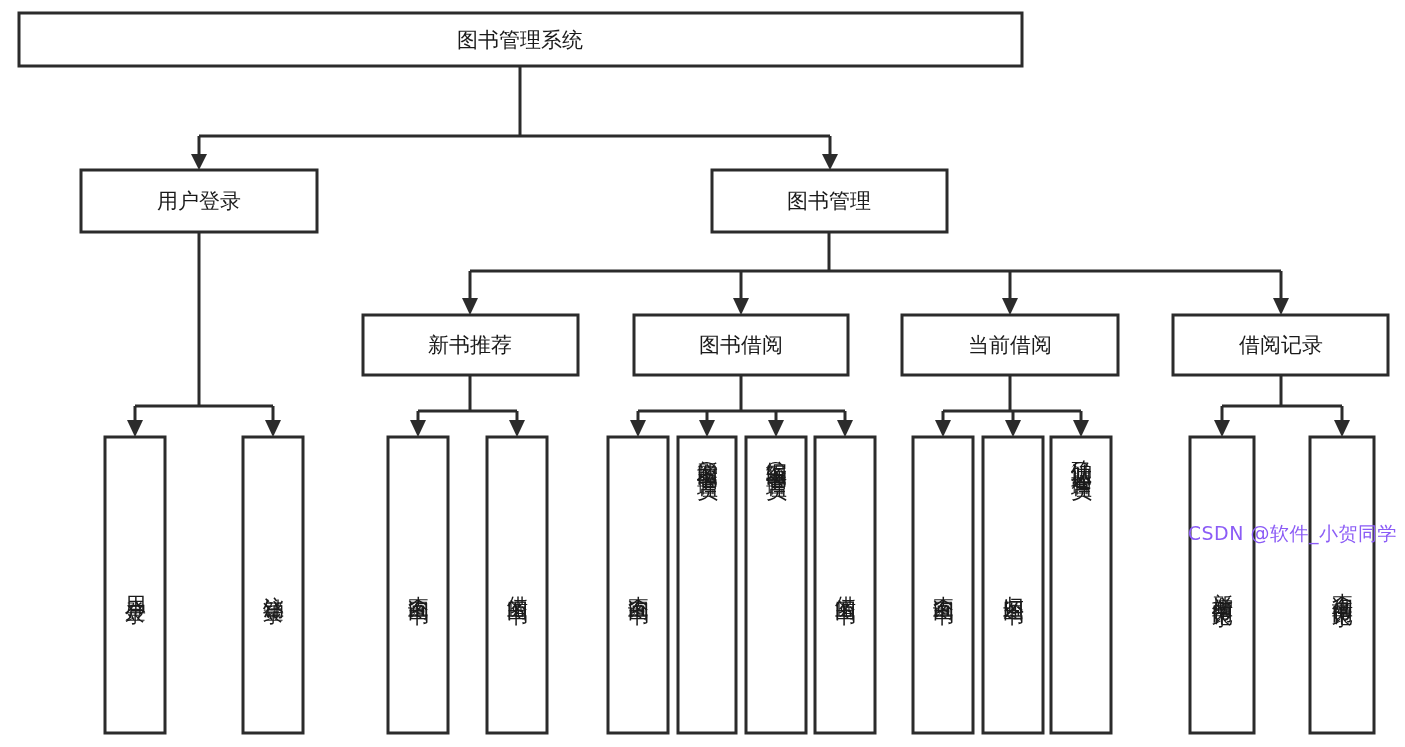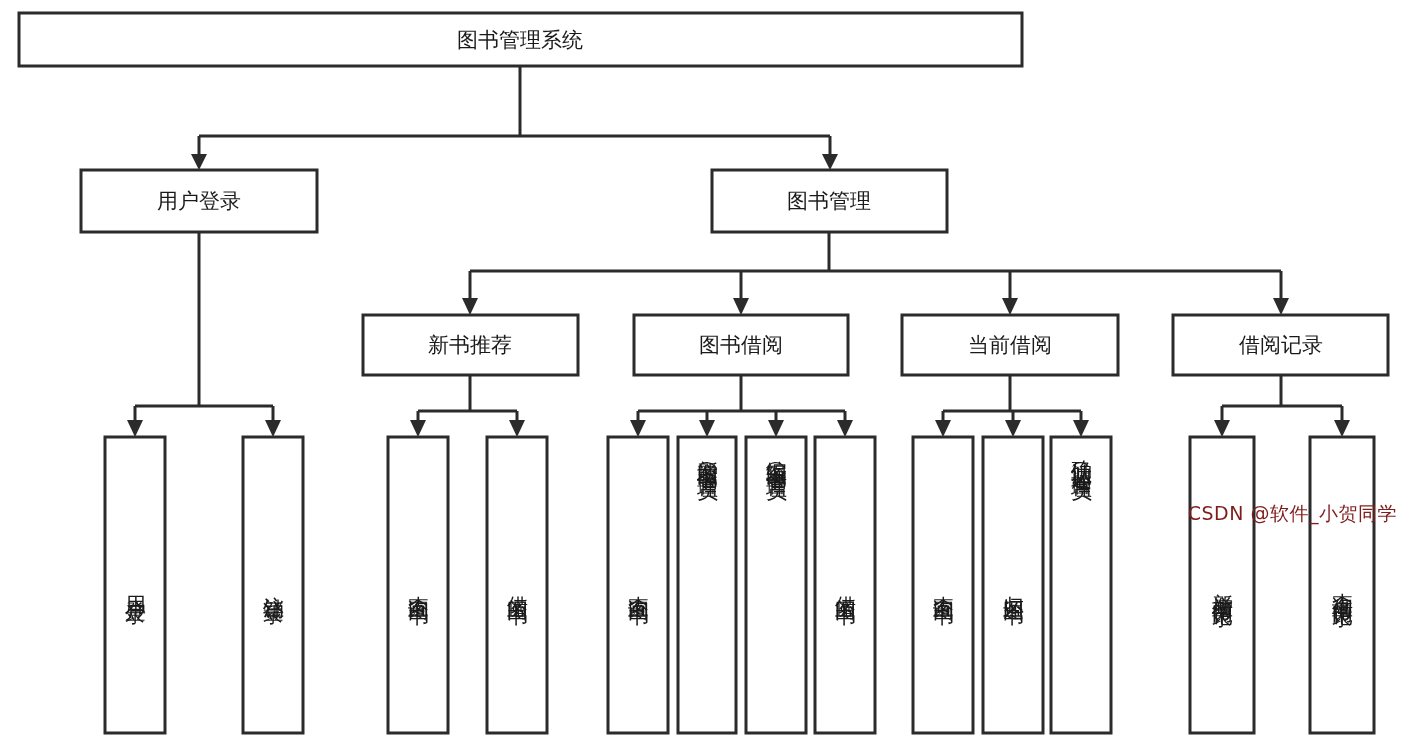--- a/index.html
+++ b/index.html
@@ -62,24 +62,24 @@
     justify-content: center;
     align-items: center;
     pointer-events: none;
   }
   .leaf-label.top-aligned {
     justify-content: flex-start;
   }
   .watermark {
     position: absolute;
     right: 8px;
-    bottom: 22px;
+    bottom: 2px;
     font-family: "DejaVu Sans", "Liberation Sans", sans-serif;
     font-size: 19px;
-    color: #7f1d1d;
+    color: #8b5cf6;
     white-space: nowrap;
     letter-spacing: 0.5px;
   }
 </style>
 </head>
 <body>
 
 <div id="diagram-root">
 
   <svg class="diagram-canvas" viewBox="0 0 1405 747">

